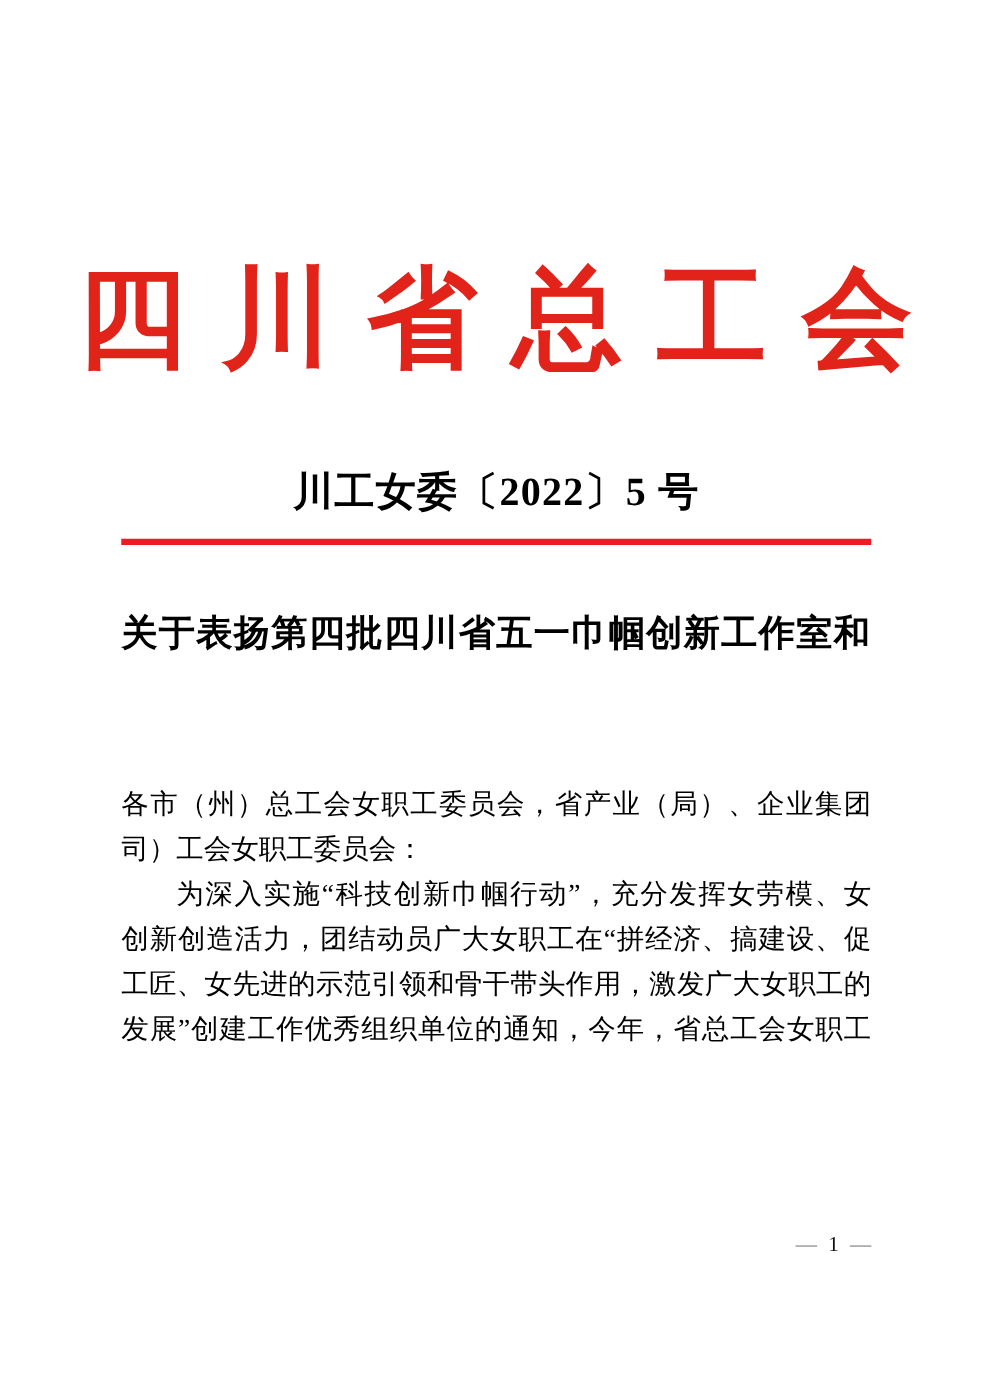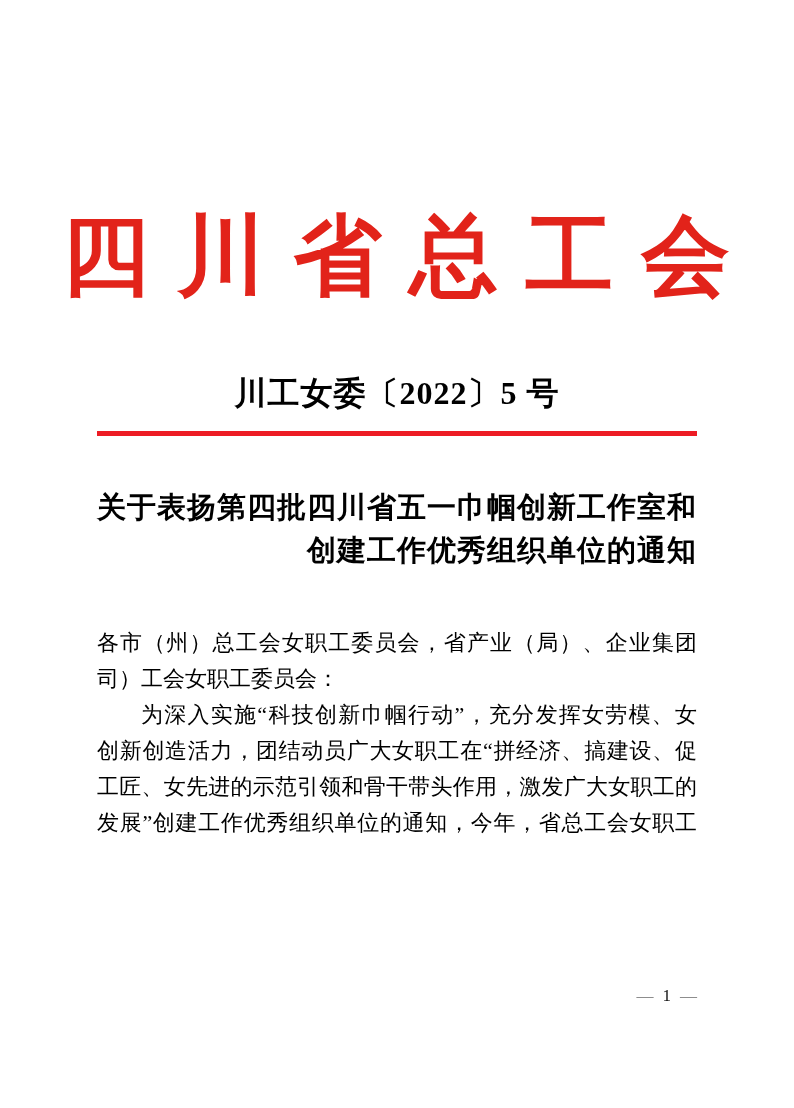--- a/index.html
+++ b/index.html
@@ -104,21 +104,20 @@
 <div class="page">
 
   <div class="masthead">四 川 省 总 工 会</div>
 
   <div class="doc-number">川工女委〔2022〕5 号</div>
 
   <div class="red-rule"></div>
 
   <div class="headline">
     <div>关于表扬第四批四川省五一巾帼创新工作室和</div>
-    <div>创建工作优秀组织单位的通知</div>
   </div>
 
   <div class="body-text">
     <div class="body-line">各市（州）总工会女职工委员会，省产业（局）、企业集团（公</div>
     <div class="body-line short">司）工会女职工委员会：</div>
     <div class="body-line indent">为深入实施“科技创新巾帼行动”，充分发挥女劳模、女</div>
     <div class="body-line">创新创造活力，团结动员广大女职工在“拼经济、搞建设、促</div>
     <div class="body-line">工匠、女先进的示范引领和骨干带头作用，激发广大女职工的</div>
     <div class="body-line">发展”创建工作优秀组织单位的通知，今年，省总工会女职工委</div>
   </div>

